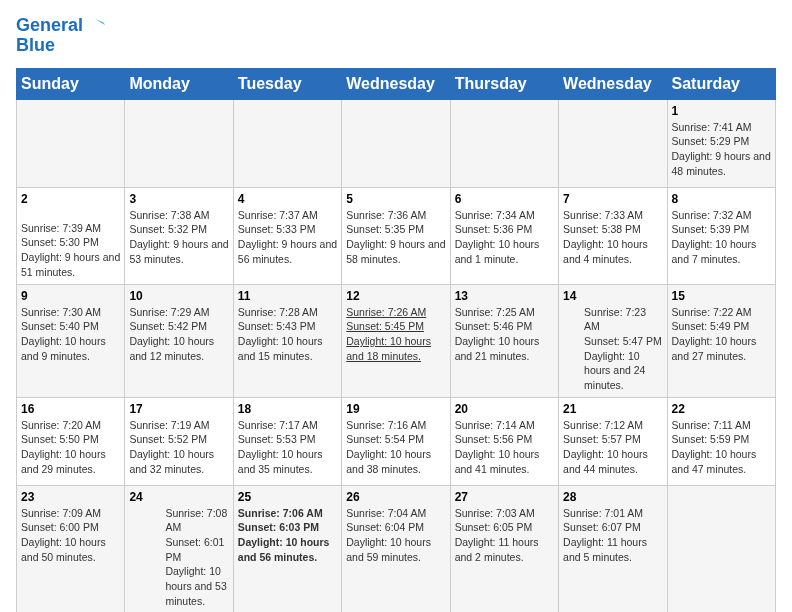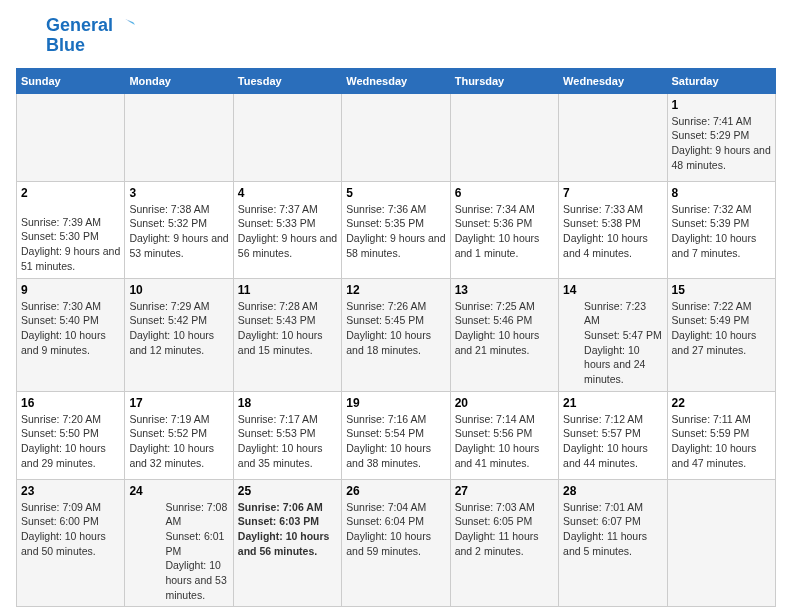--- a/index.html
+++ b/index.html
@@ -36,21 +36,21 @@
     table {
       width: 100%;
       border-collapse: collapse;
       font-size: 11px;
     }
     thead tr th {
       background-color: #2a6ebb;
       color: #fff;
       padding: 6px 4px;
       text-align: left;
-      font-size: 11px;
+      font-size: 16px;
       font-weight: bold;
       border: 1px solid #2a6ebb;
     }
     tbody tr td {
       border: 1px solid #ccc;
       vertical-align: top;
       padding: 4px;
       min-height: 80px;
       height: 88px;
       width: calc(100% / 7);
@@ -73,21 +73,21 @@
     }
     .empty-cell {
       background-color: #f5f5f5;
     }
   </style>
 </head>
 <body>
 
 <div class="header-area">
   <div class="logo">
-  <div style="display:flex;flex-direction:column;align-items:flex-start;line-height:1.1;margin-left:30px;">
+  <div style="display:flex;flex-direction:column;align-items:flex-start;line-height:1.1;">
     <div style="display:flex;align-items:center;">
       <span style="font-size:18px;font-weight:bold;color:#1a6fbe;">General</span>
       <svg width="20" height="20" viewBox="0 0 20 20" style="margin-left:2px;">
         <polygon points="10,3 20,8 15,5" fill="#1a6fbe"></polygon>
         <polygon points="13,5 20,9 18,6" fill="#5ab4e8"></polygon>
       </svg>
     </div>
     <span style="font-size:18px;font-weight:bold;color:#1a6fbe;">Blue</span>
   </div>
 </div>
@@ -182,21 +182,21 @@
 Daylight: 10 hours and 12 minutes.</div>
         </td>
         <td>
           <div class="day-num">11</div>
           <div class="day-info" style="white-space: pre-line;">Sunrise: 7:28 AM
 Sunset: 5:43 PM
 Daylight: 10 hours and 15 minutes.</div>
         </td>
         <td>
           <div class="day-num">12</div>
-          <div class="day-info" style="white-space: pre-line;">Sunrise: 7:26 AM
+          <div class="day-info" style="white-space: pre-line; text-decoration: underline;">Sunrise: 7:26 AM
 Sunset: 5:45 PM
 Daylight: 10 hours and 18 minutes.</div>
         </td>
         <td>
           <div class="day-num">13</div>
           <div class="day-info" style="white-space: pre-line;">Sunrise: 7:25 AM
 Sunset: 5:46 PM
 Daylight: 10 hours and 21 minutes.</div>
         </td>
         <td>

